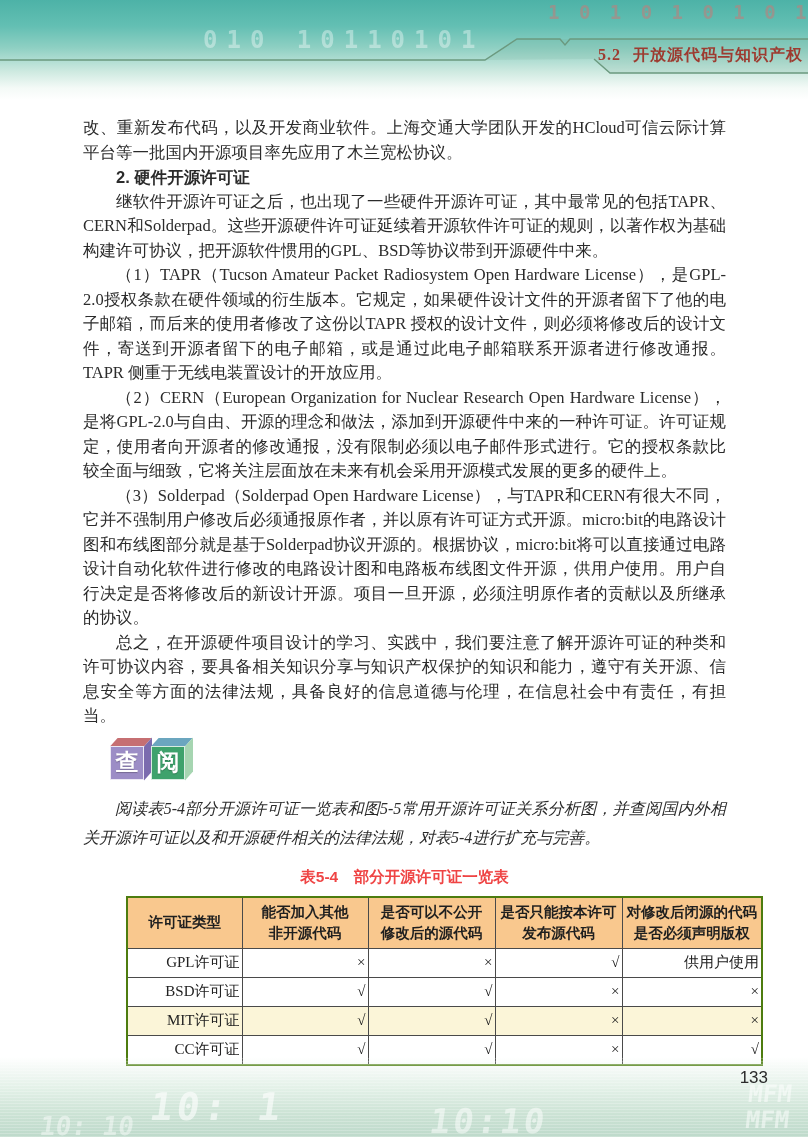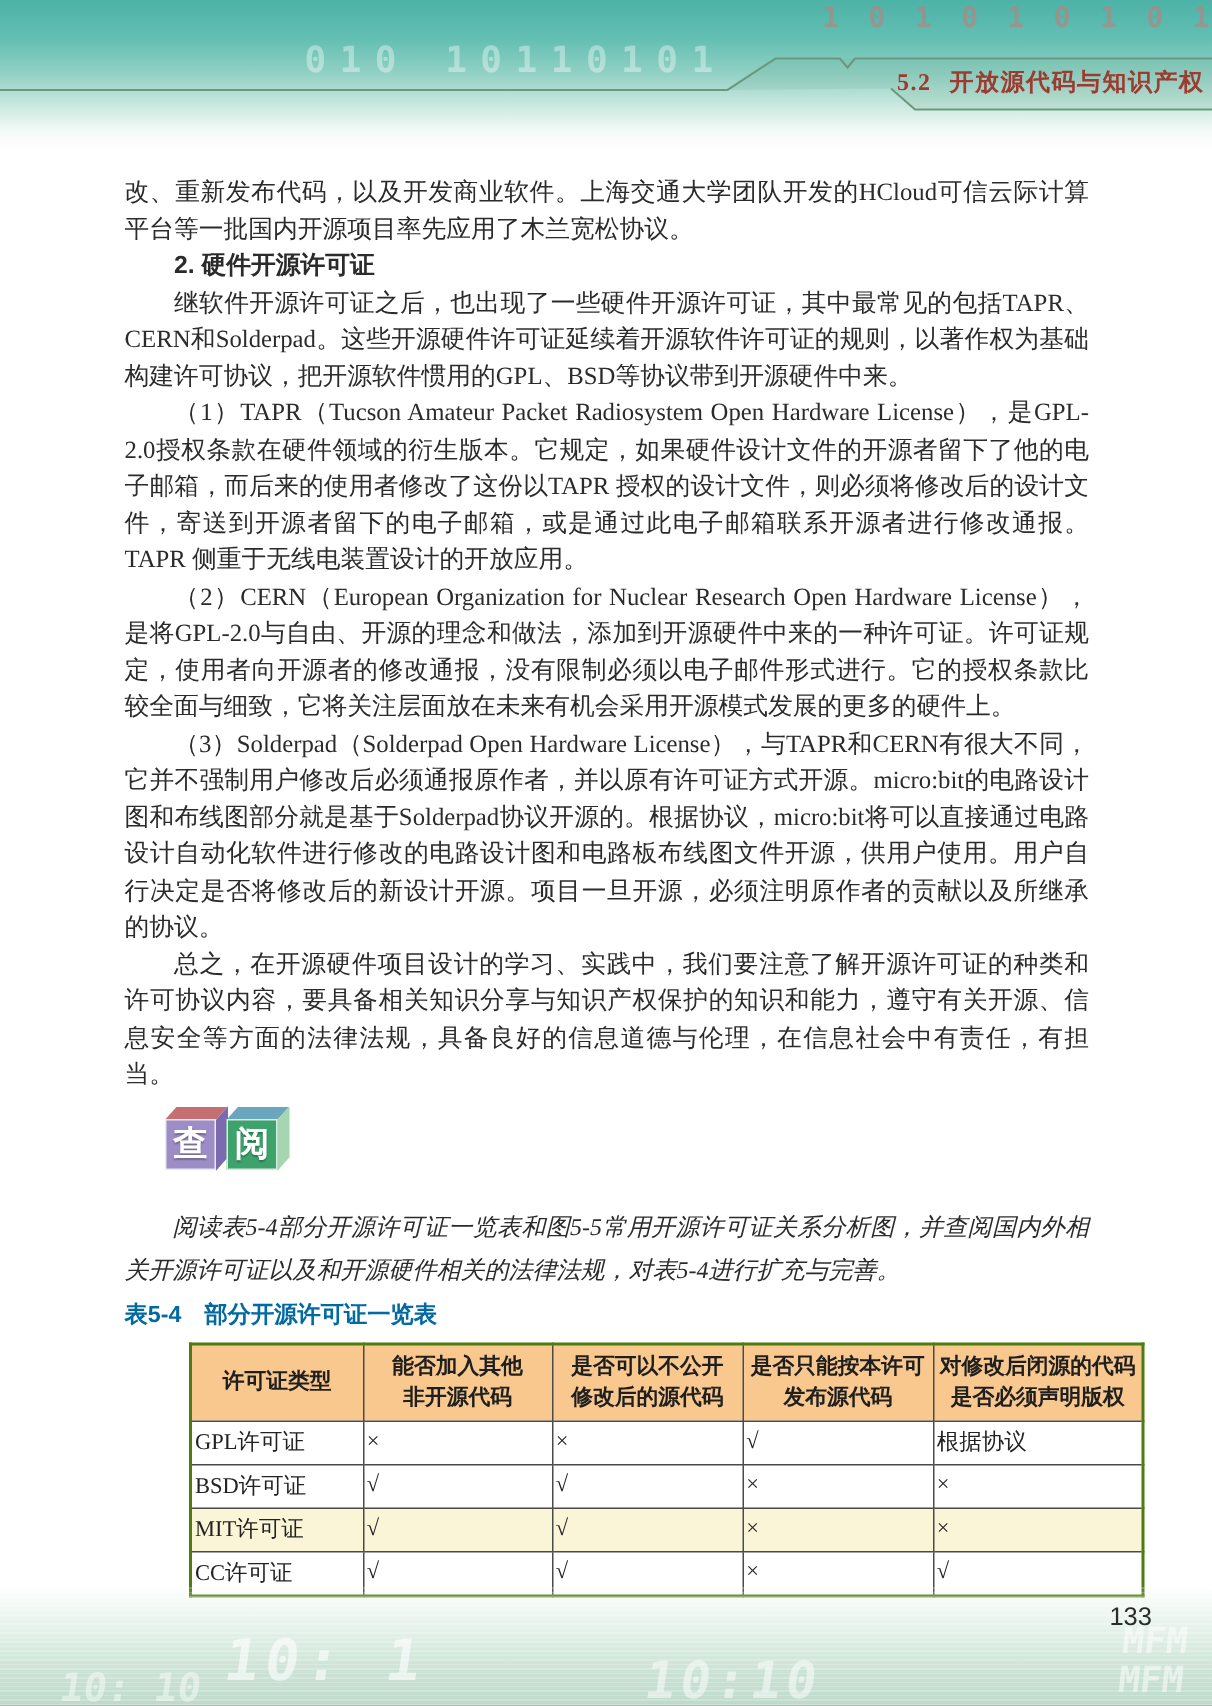--- a/index.html
+++ b/index.html
@@ -61,43 +61,43 @@
   }
   .cube1{left:0;}
   .cube1 .front{background:#9c8dc6;}
   .cube1 .top{background:#c66f72;}
   .cube1 .side{background:#7b6bae;}
   .cube2{left:41px;}
   .cube2 .front{background:#3ea26c;}
   .cube2 .top{background:#6ba6bf;}
   .cube2 .side{background:#a6d5b1;}
   .lookup-text{
-    margin:20px 0 0 0;font-size:16px;line-height:29px;text-align:justify;
+    margin:10px 0 0 0;font-size:16px;line-height:29px;text-align:justify;
     text-indent:2em;font-style:italic;
     font-family:"Liberation Serif","DejaVu Serif",serif;
   }
 
   
   .tbl-title{
-    margin-top:4px;text-align:left;font-weight:bold;font-size:15.5px;
-    font-family:"Liberation Sans","DejaVu Sans",sans-serif;color:#0369a1;
+    margin-top:15px;text-align:center;font-weight:bold;font-size:15.5px;
+    font-family:"Liberation Sans","DejaVu Sans",sans-serif;color:#ef4444;
   }
   table.lic{
     margin-top:8px;width:635px;border-collapse:collapse;
     border:2px solid #4d7c0f;table-layout:fixed;margin-left:43px;
   }
   table.lic th{
     background:#f9c88e;border:1px solid #4a4a4a;
     font-family:"Liberation Sans","DejaVu Sans",sans-serif;
     font-weight:bold;font-size:14.5px;line-height:21px;
     height:48px;text-align:center;vertical-align:middle;
     white-space:pre-line;padding:1px 2px;color:#1f1f1f;
   }
   table.lic td{
-    border:1px solid #4a4a4a;height:28px;text-align:left;vertical-align:middle;
+    border:1px solid #4a4a4a;height:28px;text-align:right;vertical-align:middle;
     font-size:15px;padding:0 2px;color:#222;
   }
   table.lic tr.hl td{background:#fbf5d8;}
   .c0{width:115px;}.c1{width:126px;}.c2{width:127px;}.c3{width:127px;}.c4{width:140px;}
 
   
   .ftr{
     position:absolute;left:0;bottom:0;width:808px;height:80px;overflow:hidden;
     background:
       repeating-linear-gradient(0deg,rgba(255,255,255,0.22) 0 1px,rgba(255,255,255,0) 1px 3px),
@@ -180,21 +180,21 @@
         <th>是否只能按本许可
 发布源代码</th>
         <th>对修改后闭源的代码
 是否必须声明版权</th>
       </tr>
       <tr>
         <td>GPL许可证</td>
         <td>×</td>
         <td>×</td>
         <td>√</td>
-        <td>根据协议</td>
+        <td>供用户使用</td>
       </tr>
       <tr>
         <td>BSD许可证</td>
         <td>√</td>
         <td>√</td>
         <td>×</td>
         <td>×</td>
       </tr>
       <tr class="hl">
         <td>MIT许可证</td>

